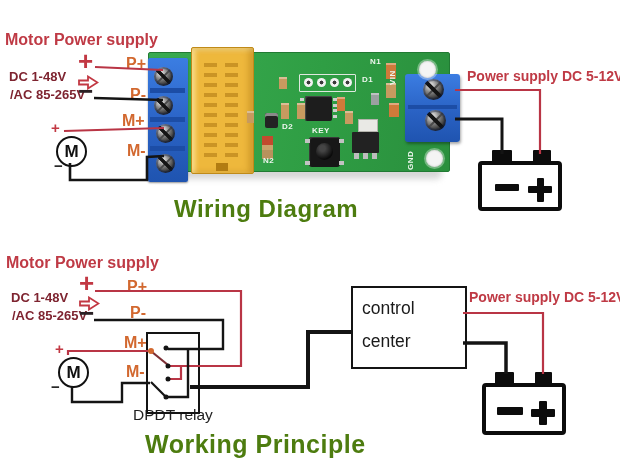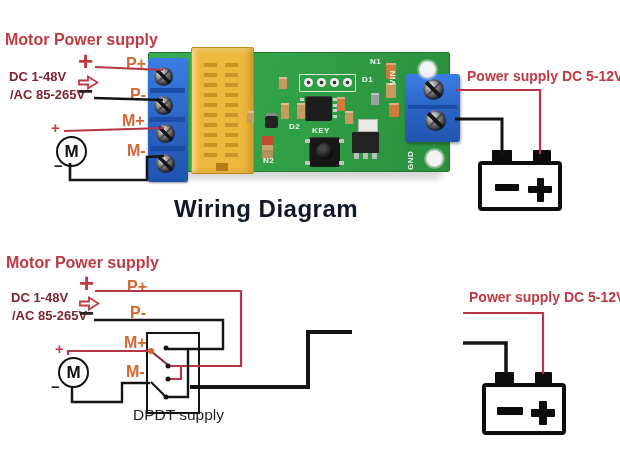--- a/index.html
+++ b/index.html
@@ -5,21 +5,21 @@
   html,body{margin:0;padding:0;background:#fff;}
   .canvas{position:relative;width:620px;height:474px;background:#fff;overflow:hidden;
           font-family:"Liberation Sans",sans-serif;}
   .abs{position:absolute;}
   
   .lbl-crimson{color:#bf3a45;font-size:16px;font-weight:700;white-space:nowrap;}
   .lbl-maroon{color:#7e2430;font-size:13px;font-weight:700;white-space:nowrap;}
   .lbl-orange{color:#d2682f;font-size:16px;font-weight:700;white-space:nowrap;}
   .plus-big{color:#c23843;font-size:26px;font-weight:700;line-height:1;}
   .minus-big{color:#2a2024;font-size:26px;font-weight:700;line-height:1;}
-  .heading{color:#0f172a;font-size:24px;font-weight:600;white-space:nowrap;letter-spacing:.5px;}
+  .heading{color:#4d7c0f;font-size:24px;font-weight:600;white-space:nowrap;letter-spacing:.5px;}
   .watermark{color:#fefefe;font-size:36px;font-weight:700;letter-spacing:2px;white-space:nowrap;
              -webkit-text-stroke:1.5px #bfbfbf;text-shadow:0 0 1px #cfcfcf;z-index:9;}
   .small-sign{font-size:15px;font-weight:700;line-height:1;}
   .silk{position:absolute;color:#eef6ee;font-size:8px;font-weight:700;line-height:1;letter-spacing:.5px;}
   .silk.vert{transform:rotate(-90deg);transform-origin:left top;}
   
   .pcb-shadow{left:150px;top:166px;width:292px;height:13px;background:#d6d6d6;border-radius:6px;
               filter:blur(3px);z-index:0;}
   .pcb{left:148px;top:52px;width:300px;height:118px;z-index:1;
        background:linear-gradient(100deg,#39ab50 0%,#2f9e44 55%,#2a8f3d 100%);
@@ -109,21 +109,21 @@
       <div class="hole-s" style="left:30px;top:3px"></div>
       <div class="hole-s" style="left:43px;top:3px"></div>
     </div>
 
     <div class="soic abs">
       <div class="pins" style="left:-5px"></div>
       <div class="pins" style="right:-5px"></div>
     </div>
 
     <div class="diode abs"></div>
-    <span class="silk" style="left:140px;top:70px">D2</span>
+    <span class="silk" style="left:133px;top:70px">D2</span>
     <span class="silk" style="left:163px;top:74px">KEY</span>
     <div class="btn abs">
       <div class="cap"></div>
       <div class="pin" style="left:-4px;top:2px"></div>
       <div class="pin" style="right:-4px;top:2px"></div>
       <div class="pin" style="left:-4px;bottom:2px"></div>
       <div class="pin" style="right:-4px;bottom:2px"></div>
     </div>
     <div class="sot abs">
       <div class="legs"></div>
@@ -168,20 +168,24 @@
     <div class="bat-term" style="left:13px;top:0;width:19px;height:14px"></div>
     <div class="bat-term" style="left:53px;top:0;width:17px;height:14px"></div>
     <div class="bat-body" style="left:0;top:11px;width:76px;height:44px">
       <div class="bat-minus" style="left:11px;top:20px;width:26px;height:8px"></div>
       <div class="bat-plus-h" style="left:45px;top:22px;width:24px;height:8px"></div>
       <div class="bat-plus-v" style="left:53px;top:14px;width:8px;height:24px"></div>
     </div>
   </div>
 
   <div class="abs schem-box" style="left:146px;top:332px;width:50px;height:78px"></div>
+  <div class="abs control-box" style="left:351px;top:286px;width:112px;height:79px">
+    <div style="top:10px">control</div>
+    <div style="top:43px">center</div>
+  </div>
 
   <div class="abs motor" style="left:56px;top:136px">
     <span>M</span>
   </div>
   <span class="abs small-sign" style="left:51px;top:120px;color:#c23843">+</span>
   <span class="abs small-sign" style="left:54px;top:158px;color:#1a1a1a">−</span>
 
   <div class="abs motor" style="left:58px;top:357px">
     <span>M</span>
   </div>
@@ -235,16 +239,17 @@
   <span class="abs lbl-orange" style="left:127px;top:278px">P+</span>
   <span class="abs lbl-maroon" style="left:11px;top:290px">DC 1-48V</span>
   <svg class="abs" style="left:79px;top:296px" width="21" height="15" viewBox="0 0 21 15">
     <path d="M1,5.5 h9 V1.5 L19.5,7.5 L10,13.5 V9.5 H1 z" fill="#fff" stroke="#c23843" stroke-width="1.8"></path>
   </svg>
   <span class="abs lbl-maroon" style="left:12px;top:308px">/AC 85-265V</span>
   <span class="abs minus-big" style="left:79px;top:300px">−</span>
   <span class="abs lbl-orange" style="left:130px;top:304px">P-</span>
   <span class="abs lbl-orange" style="left:124px;top:334px">M+</span>
   <span class="abs lbl-orange" style="left:126px;top:363px">M-</span>
-  <span class="abs" style="left:133px;top:406px;font-size:15.5px;color:#1f1f1f">DPDT supply</span>
+  <span class="abs" style="left:133px;top:406px;font-size:15.5px;color:#1f1f1f">DPDT relay</span>
   <span class="abs lbl-crimson" style="left:469px;top:289px;font-size:14px">Power supply DC 5-12V</span>
+  <span class="abs heading" style="left:145px;top:430px;font-size:25px">Working Principle</span>
 
 </div>
 
 </body></html>

